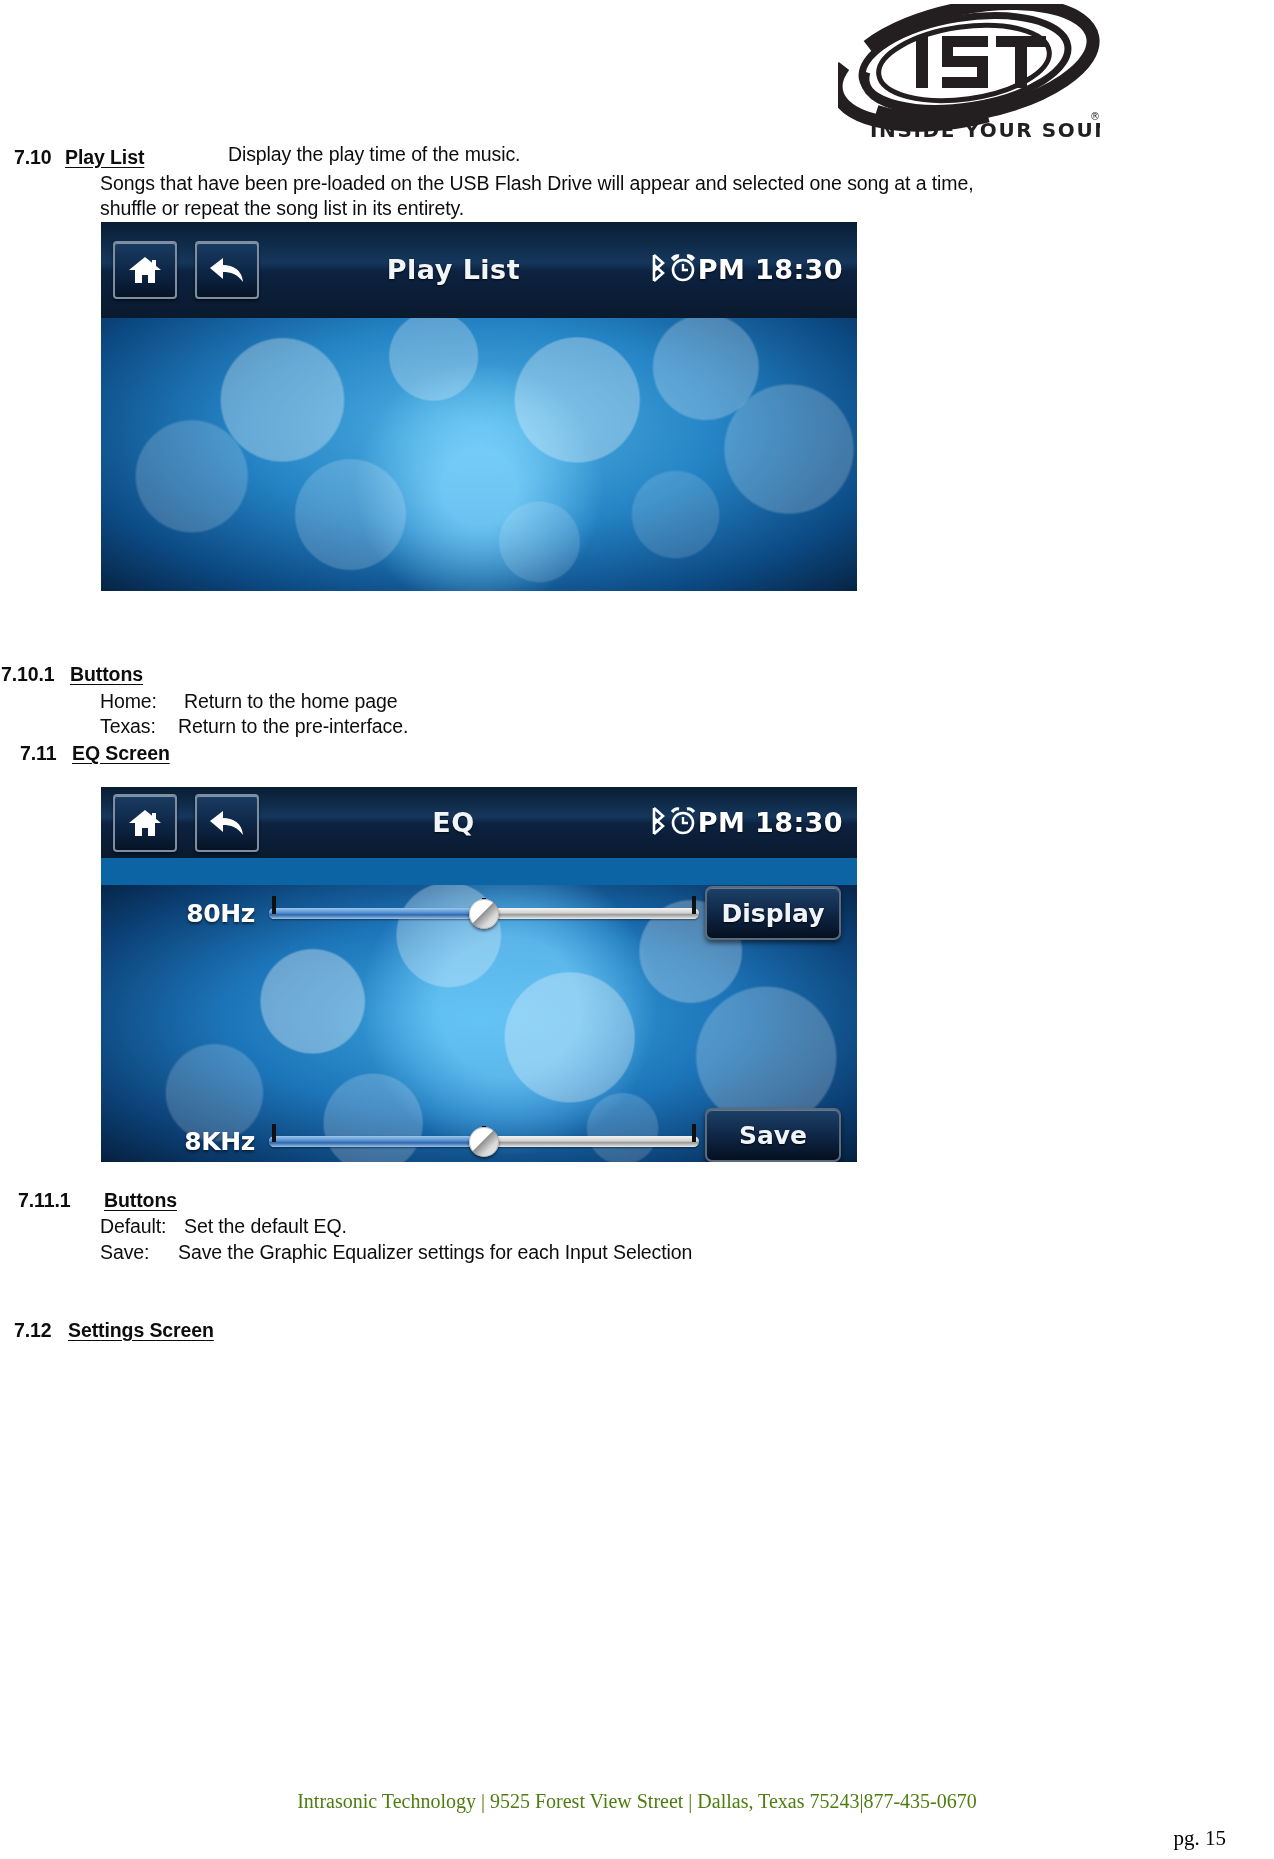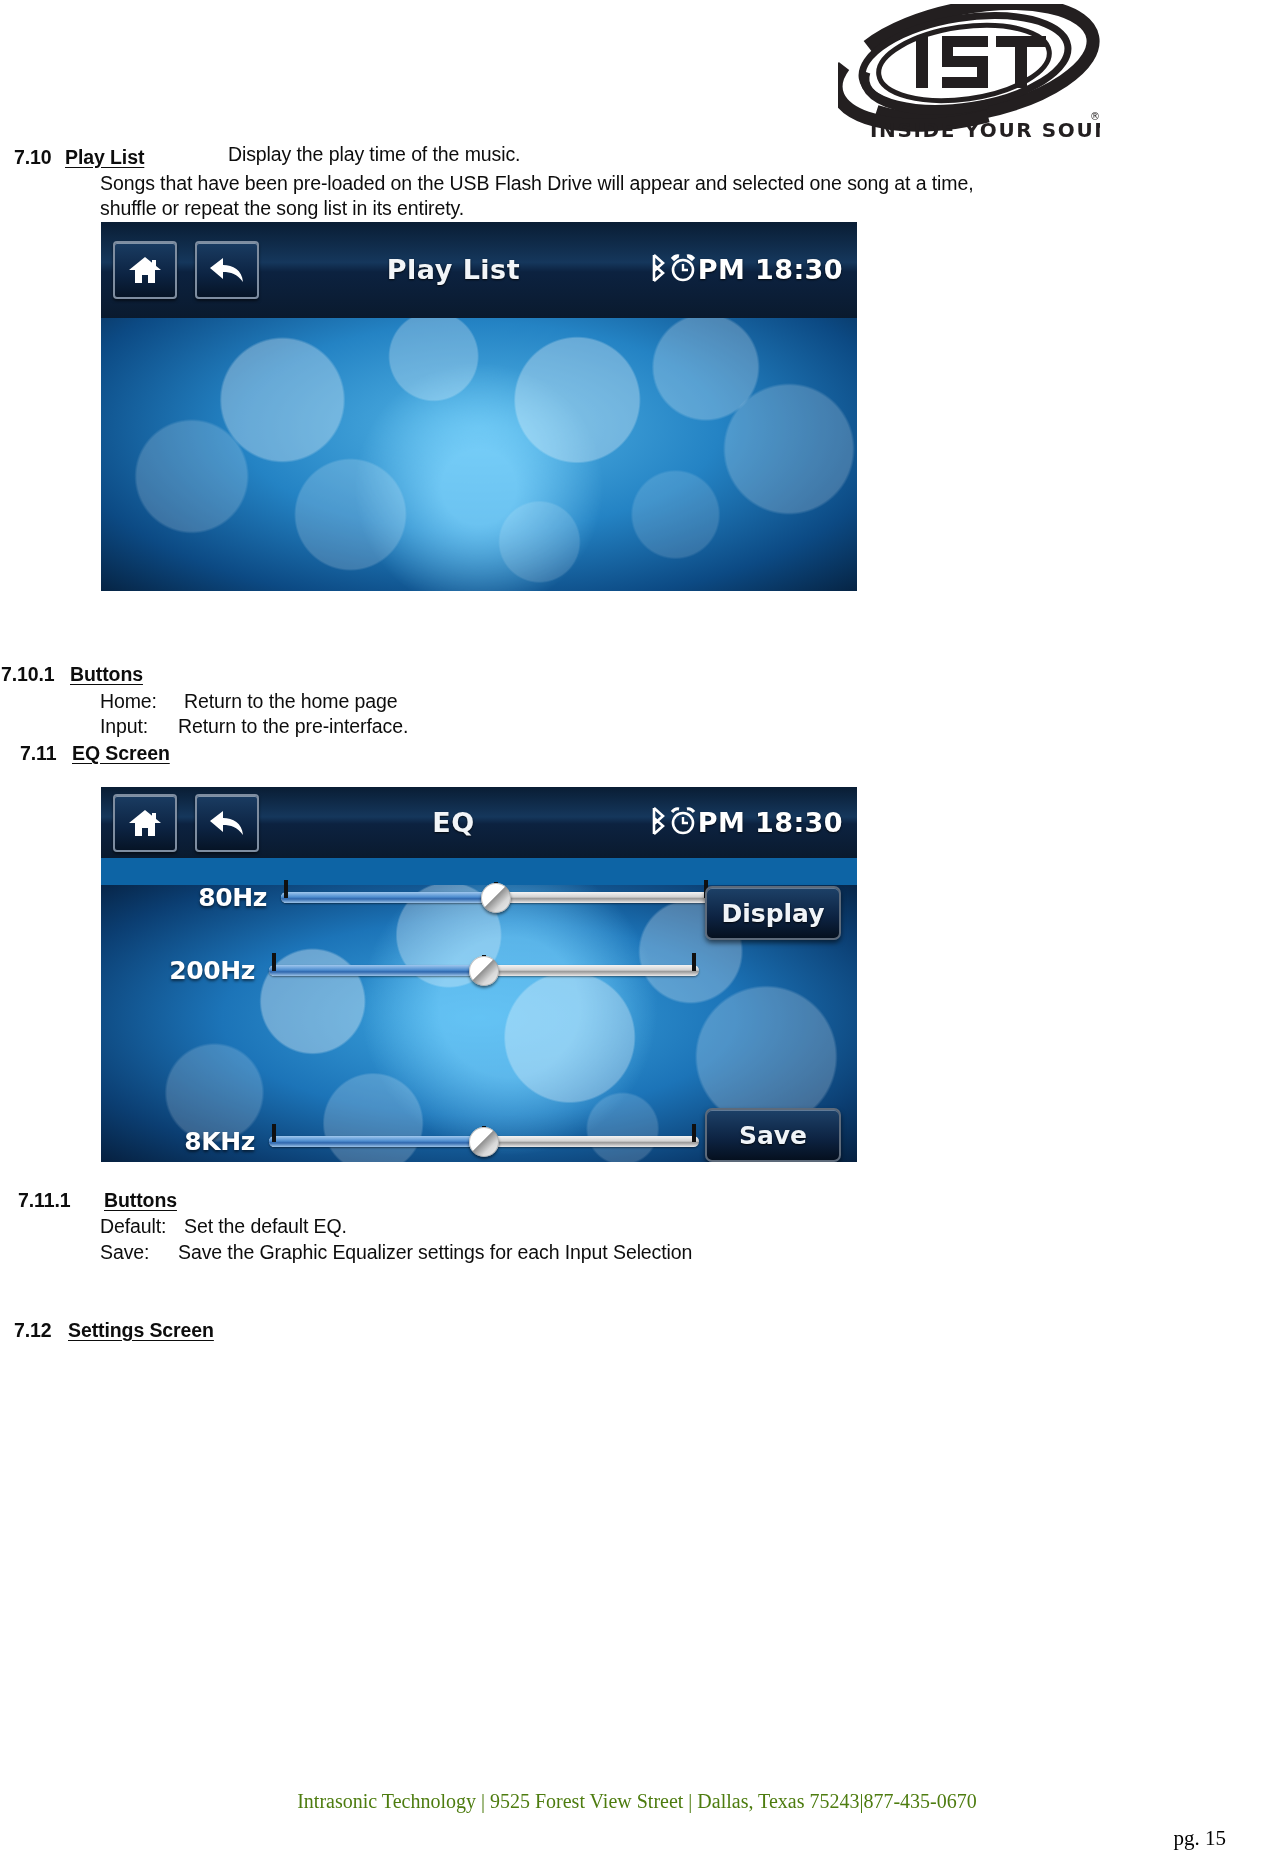--- a/index.html
+++ b/index.html
@@ -321,21 +321,21 @@
     </div>
   </div>
 </div>
 
 <div class="doc-text bold" style="left:1px; top:660px;">7.10.1</div>
 <div class="doc-text underline-txt" style="left:70px; top:660px;">Buttons</div>
 
 <div class="doc-text" style="left:100px; top:687px;">Home:</div>
 <div class="doc-text" style="left:184px; top:687px;">Return to the home page</div>
 
-<div class="doc-text" style="left:100px; top:712px;">Input:</div>
+<div class="doc-text" style="left:100px; top:712px;">Texas:</div>
 <div class="doc-text" style="left:178px; top:712px;">Return to the pre-interface.</div>
 
 <div class="doc-text bold" style="left:20px; top:739px;">7.11</div>
 <div class="doc-text underline-txt" style="left:72px; top:739px;">EQ Screen</div>
 
 <div class="device" id="eq-device" style="left:101px; top:787px; width:756px; height:375px;">
 
   <div class="wallpaper"></div>
 
   <div class="device-topbar" style="height:19%;">
@@ -370,43 +370,32 @@
           <path d="M4 6 q3 -4 7 -3" stroke="#ffffff" stroke-width="3" fill="none"></path>
           <path d="M26 6 q-3 -4 -7 -3" stroke="#ffffff" stroke-width="3" fill="none"></path>
         </svg>
       </span>
       <span class="clock-txt">PM 18:30</span>
     </div>
   </div>
 
   <div class="eq-body" style="top:19%;">
 
-    <div class="eq-row" style="top:16px;padding-left:12px;">
+    <div class="eq-row" style="top:32px;">
       <div class="eq-label">80Hz</div>
       <div class="eq-slider">
         <div class="eq-track"></div>
         <div class="eq-fill"></div>
         <div class="tick left"></div>
         <div class="tick right"></div>
         <div class="tick center"></div>
         <div class="eq-thumb"></div>
       </div>
     </div>
 
-    <div class="eq-row" style="top:89px;">
-      <div class="eq-label">200Hz</div>
-      <div class="eq-slider">
-        <div class="eq-track"></div>
-        <div class="eq-fill"></div>
-        <div class="tick left"></div>
-        <div class="tick right"></div>
-        <div class="tick center"></div>
-        <div class="eq-thumb"></div>
-      </div>
-    </div>
 
 
 
     <div class="eq-row" style="top:260px;">
       <div class="eq-label">8KHz</div>
       <div class="eq-slider">
         <div class="eq-track"></div>
         <div class="eq-fill"></div>
         <div class="tick left"></div>
         <div class="tick right"></div>

